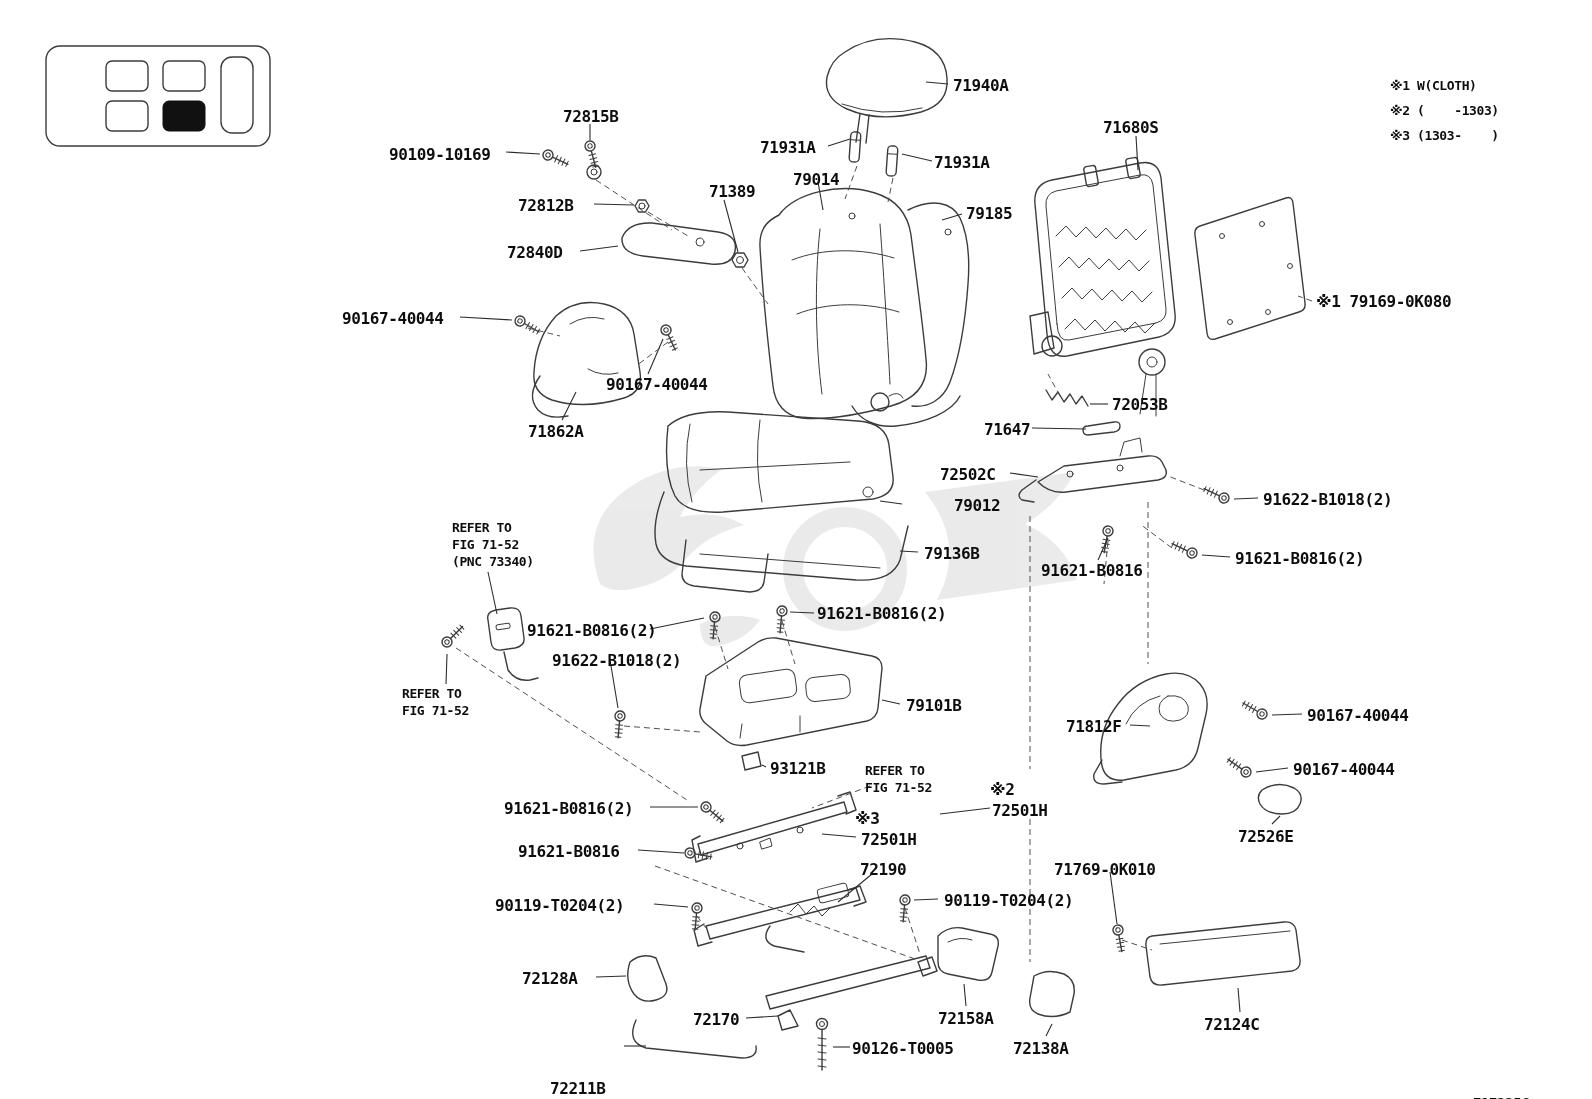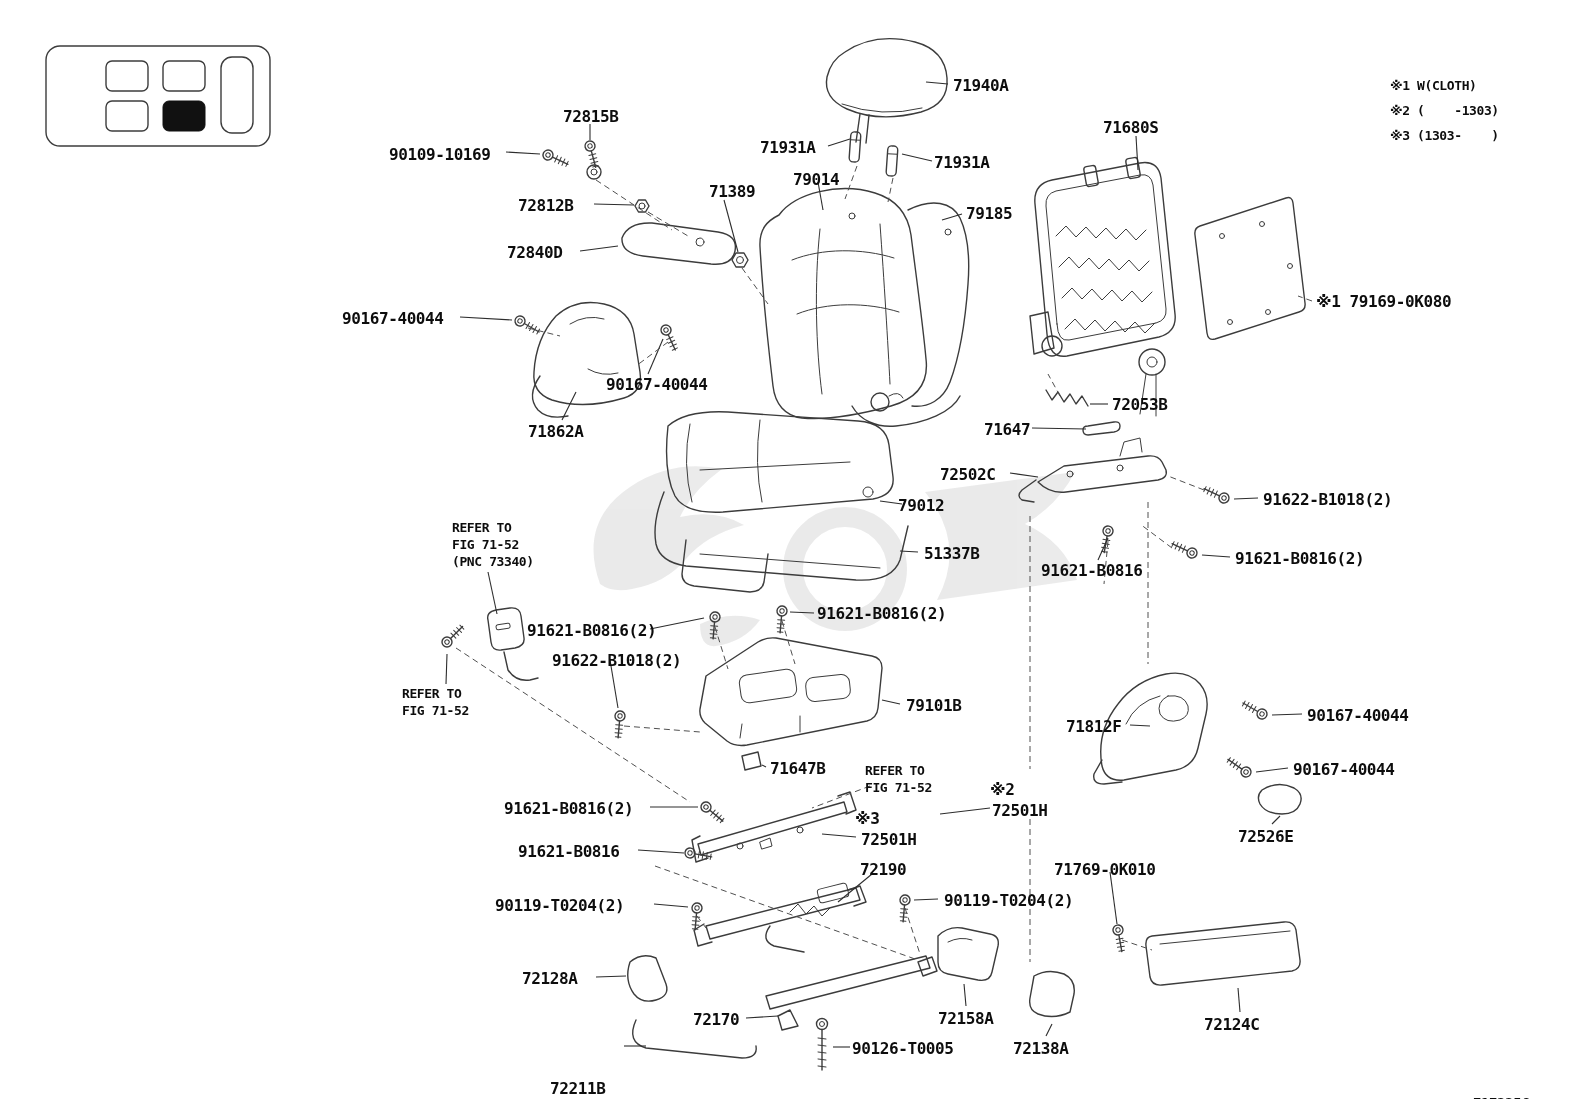--- a/index.html
+++ b/index.html
@@ -345,35 +345,35 @@
   <div class="lbl" style="left:709px;top:158px">71389</div>
   <div class="lbl" style="left:966px;top:180px">79185</div>
   <div class="lbl" style="left:507px;top:219px">72840D</div>
   <div class="lbl" style="left:342px;top:285px">90167-40044</div>
   <div class="lbl" style="left:606px;top:351px">90167-40044</div>
   <div class="lbl" style="left:528px;top:398px">71862A</div>
   <div class="lbl" style="left:1316px;top:268px">※1 79169-0K080</div>
   <div class="lbl" style="left:1112px;top:371px">72053B</div>
   <div class="lbl" style="left:984px;top:396px">71647</div>
   <div class="lbl" style="left:940px;top:441px">72502C</div>
-  <div class="lbl" style="left:898px;top:472px">79012</div>
+  <div class="lbl" style="left:954px;top:472px">79012</div>
   <div class="lbl" style="left:1263px;top:466px">91622-B1018(2)</div>
-  <div class="lbl" style="left:924px;top:520px">51337B</div>
+  <div class="lbl" style="left:924px;top:520px">79136B</div>
   <div class="lbl" style="left:1041px;top:537px">91621-B0816</div>
   <div class="lbl" style="left:1235px;top:525px">91621-B0816(2)</div>
   <div class="lbl refer" style="left:452px;top:496px">REFER TO
 FIG 71-52
 (PNC 73340)</div>
   <div class="lbl" style="left:527px;top:597px">91621-B0816(2)</div>
   <div class="lbl" style="left:552px;top:627px">91622-B1018(2)</div>
   <div class="lbl" style="left:817px;top:580px">91621-B0816(2)</div>
   <div class="lbl" style="left:906px;top:672px">79101B</div>
   <div class="lbl refer" style="left:402px;top:662px">REFER TO
 FIG 71-52</div>
-  <div class="lbl" style="left:770px;top:735px">71647B</div>
+  <div class="lbl" style="left:770px;top:735px">93121B</div>
   <div class="lbl refer" style="left:865px;top:739px">REFER TO
 FIG 71-52</div>
   <div class="lbl" style="left:990px;top:756px">※2</div>
   <div class="lbl" style="left:992px;top:777px">72501H</div>
   <div class="lbl" style="left:855px;top:785px">※3</div>
   <div class="lbl" style="left:861px;top:806px">72501H</div>
   <div class="lbl" style="left:504px;top:775px">91621-B0816(2)</div>
   <div class="lbl" style="left:518px;top:818px">91621-B0816</div>
   <div class="lbl" style="left:860px;top:836px">72190</div>
   <div class="lbl" style="left:1066px;top:693px">71812F</div>

